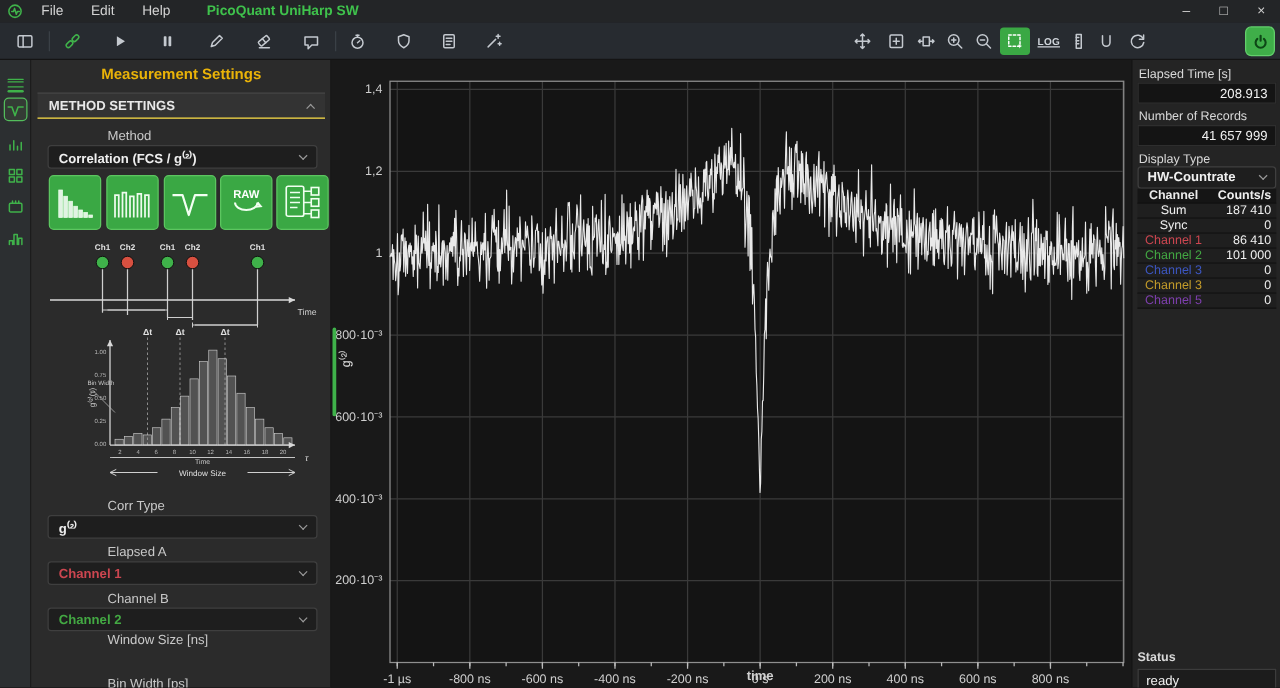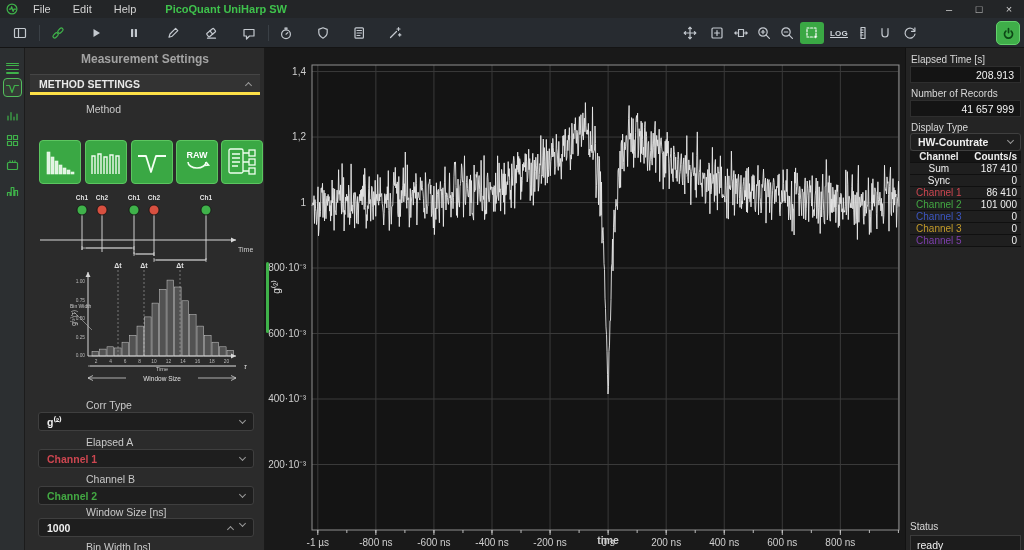--- a/index.html
+++ b/index.html
@@ -32,21 +32,21 @@
   #rail { left:0; top:48px; width:25px; height:502px; background:#2c2f31; border-right:1px solid #1c1c1c; }
   .railitem { position:absolute; left:3px; width:19px; height:19px; display:flex; align-items:center; justify-content:center; border-radius:4px; }
   .railitem svg { width:15px; height:15px; fill:none; stroke:#3fb24a; stroke-width:1.2; stroke-linecap:round; stroke-linejoin:round; }
   .railitem.sel { background:#343b35; border:1px solid #53bd5c; }
   #hamburger div { width:13px; height:1.6px; background:#3fb24a; margin:2.2px 0; border-radius:1px; }
 
   
   #panel { left:25px; top:48px; width:240px; height:502px; background:#2b2b2b; }
   #panel-title { left:0; top:4px; width:240px; text-align:center; font-size:12px; font-weight:bold; }
   .sectionbar { left:5px; top:26px; width:230px; height:21px; background:#333333; border-top:1px solid #454545;
-    border-bottom:3px solid #fde047; display:flex; align-items:center; padding:0 9px; font-size:10.5px;
+    border-bottom:1px solid #fde047; display:flex; align-items:center; padding:0 9px; font-size:10.5px;
     font-weight:bold; color:#e8e8e8; justify-content:space-between; }
   .flabel { font-size:10.5px; color:#c9c9c9;padding-left:47px; }
   .dd { background:#1e1e1e; border:1px solid #3f3f3f; border-radius:3px; height:19px; display:flex;
     align-items:center; padding:0 8px; font-size:10.5px; font-weight:bold; color:#efefef; justify-content:space-between; }
   .chev { width:5px; height:5px; border-right:1.4px solid #9a9a9a; border-bottom:1.4px solid #9a9a9a;
     transform:rotate(45deg); margin-top:-3px; flex:none; }
   .chev.up { transform:rotate(-135deg); margin-top:3px; }
   .mbtn { position:absolute; top:0; width:42px; height:44px; background:#3aa844; border:1px solid #5cc660; border-radius:4px;
     display:flex; align-items:center; justify-content:center; }
   .mbtn svg { width:34px; height:36px; }
@@ -268,27 +268,31 @@
         </svg>
       </div>
     <div class="railitem" style="top:133px;">
       <svg viewBox="0 0 15 15">
           <path d="M2.5 12.5V9.5h2.6v3M6.2 12.5V4.5h2.6v8M9.9 12.5V7.5h2.6v5"></path>
         </svg>
       </div>
   </div>
 
   <div id="panel" class="abs">
-    <div id="panel-title" class="abs" style="color:#a3a3a3;">Measurement Settings</div>
+    <div id="panel-title" class="abs" style="color:#eab308;">Measurement Settings</div>
     <div class="sectionbar abs">
       <span>METHOD SETTINGS</span>
       <span class="chev up"></span>
     </div>
 
     <div class="flabel abs" style="left:14px;top:55px;">Method</div>
+    <div class="dd abs" style="left:13px;top:68px;width:216px;">
+      <span>Correlation (FCS / g⁽²⁾)</span>
+        <span class="chev"></span>
+    </div>
 
     <div class="abs" style="left:0;top:92px;height:44px;">
       <div class="mbtn" style="left:14px;">
         <svg viewBox="0 0 34 36" style="fill:rgba(255,255,255,.85);stroke:#e8ffe8;stroke-width:.6;">
           <rect x="4" y="8" width="3" height="22"></rect>
             <rect x="8" y="13" width="3" height="17"></rect>
             <rect x="12" y="17" width="3" height="13"></rect>
             <rect x="16" y="21" width="3" height="9"></rect>
             <rect x="20" y="24" width="3" height="6"></rect>
             <rect x="24" y="26" width="3" height="4"></rect>
@@ -425,27 +429,20 @@
         <span class="chev"></span>
       </div>
 
     <div class="flabel abs" style="left:14px;top:425px;">Channel B</div>
     <div class="dd abs" style="left:13px;top:438px;width:216px;">
       <span style="color: rgb(67, 168, 67);">Channel 2</span>
         <span class="chev"></span>
       </div>
 
     <div class="flabel abs" style="left:14px;top:458px;">Window Size [ns]</div>
-    <div class="dd abs" style="left:13px;top:470px;width:216px;">
-      <span>1000</span>
-      <span class="spinbtns">
-          <span class="chev up"></span>
-          <span class="chev"></span>
-        </span>
-      </div>
 
     <div class="flabel abs" style="left:14px;top:493px;">Bin Width [ps]</div>
     <div class="abs" style="left:239px;top:0;width:1px;height:502px;background:#1a1a1a;"></div>
   </div>
 
   <div id="chartarea" class="abs">
     <svg id="plot" width="640" height="502" viewBox="0 0 640 502">
       <rect x="47" y="17" width="587" height="465" fill="#141414"></rect>
       <g id="grid">
           <line x1="52.80613254203759" y1="17" x2="52.80613254203759" y2="482" stroke="#3a3a3a" stroke-width="1"></line>
@@ -573,18 +570,18 @@
             <div class="tc2">0</div>
           </div>
           <div class="trow">
             <div class="tc1" style="color: rgb(126, 63, 174);">Channel 5</div>
             <div class="tc2">0</div>
           </div>
         </div>
     </div>
 
     <div id="statusbox">
-      <div class="rlabel" style="margin-bottom:3px;">Status</div>
+      <div class="rlabel" style="margin-bottom:3px;font-weight:bold;">Status</div>
       <div class="rbox" style="justify-content:flex-start;background:#1c1c1c;border-color:#3c3c3c;height:19px;">ready</div>
     </div>
   </div>
 
 </div>
 
 </body></html>

